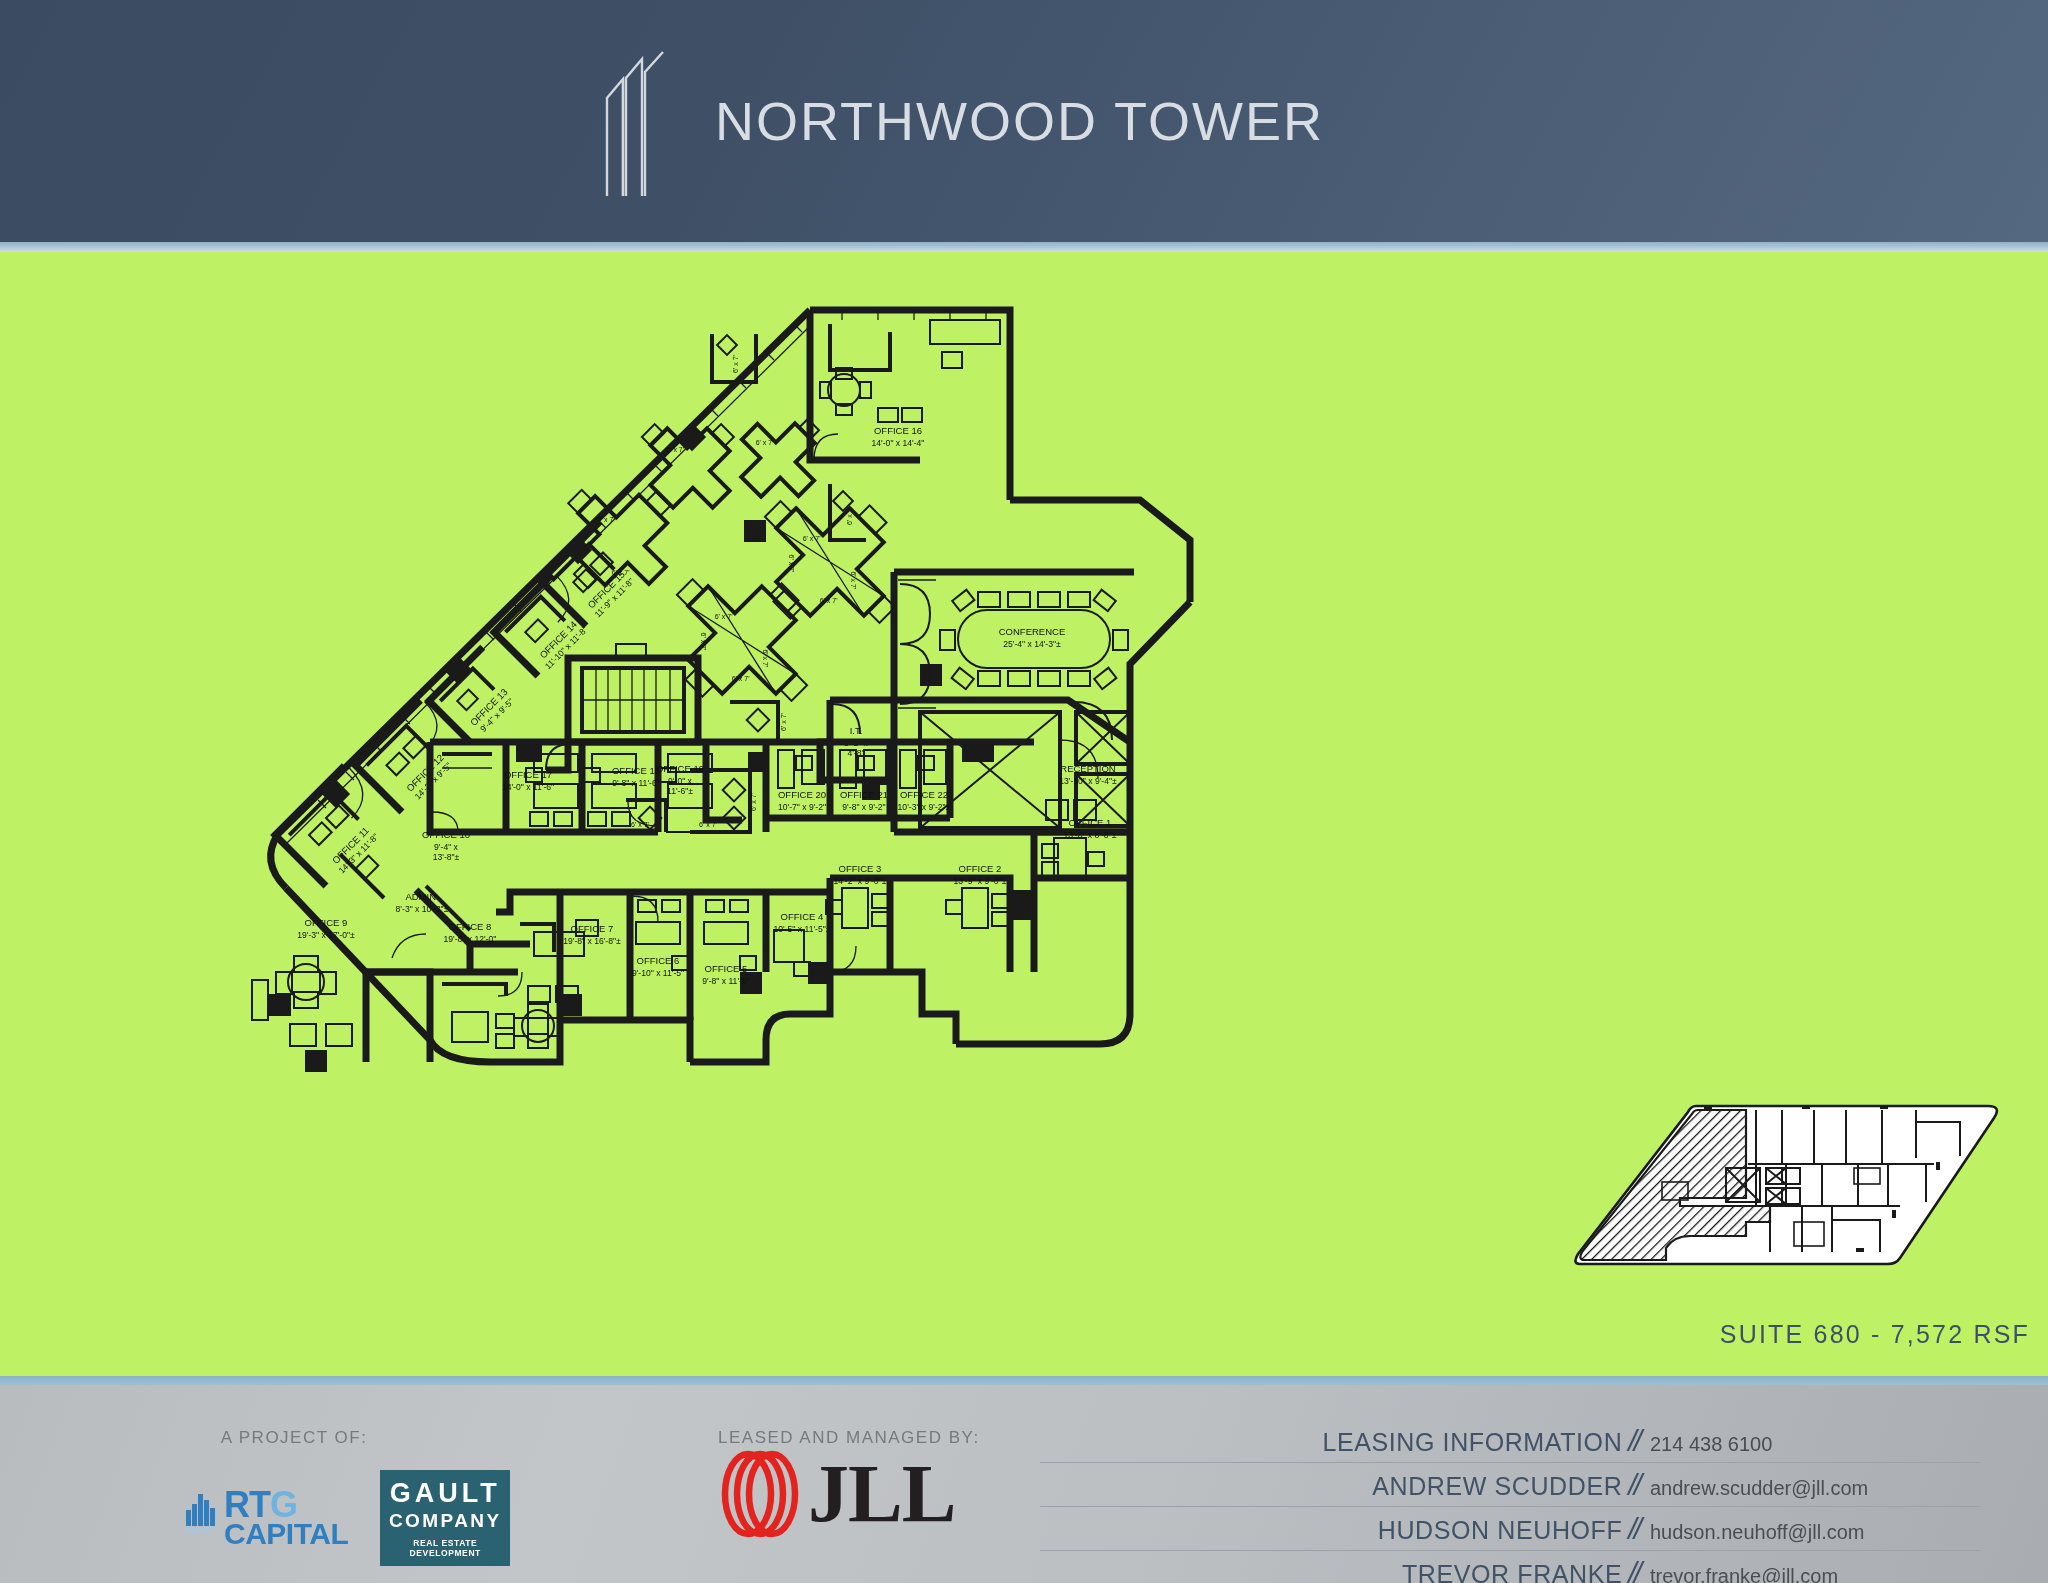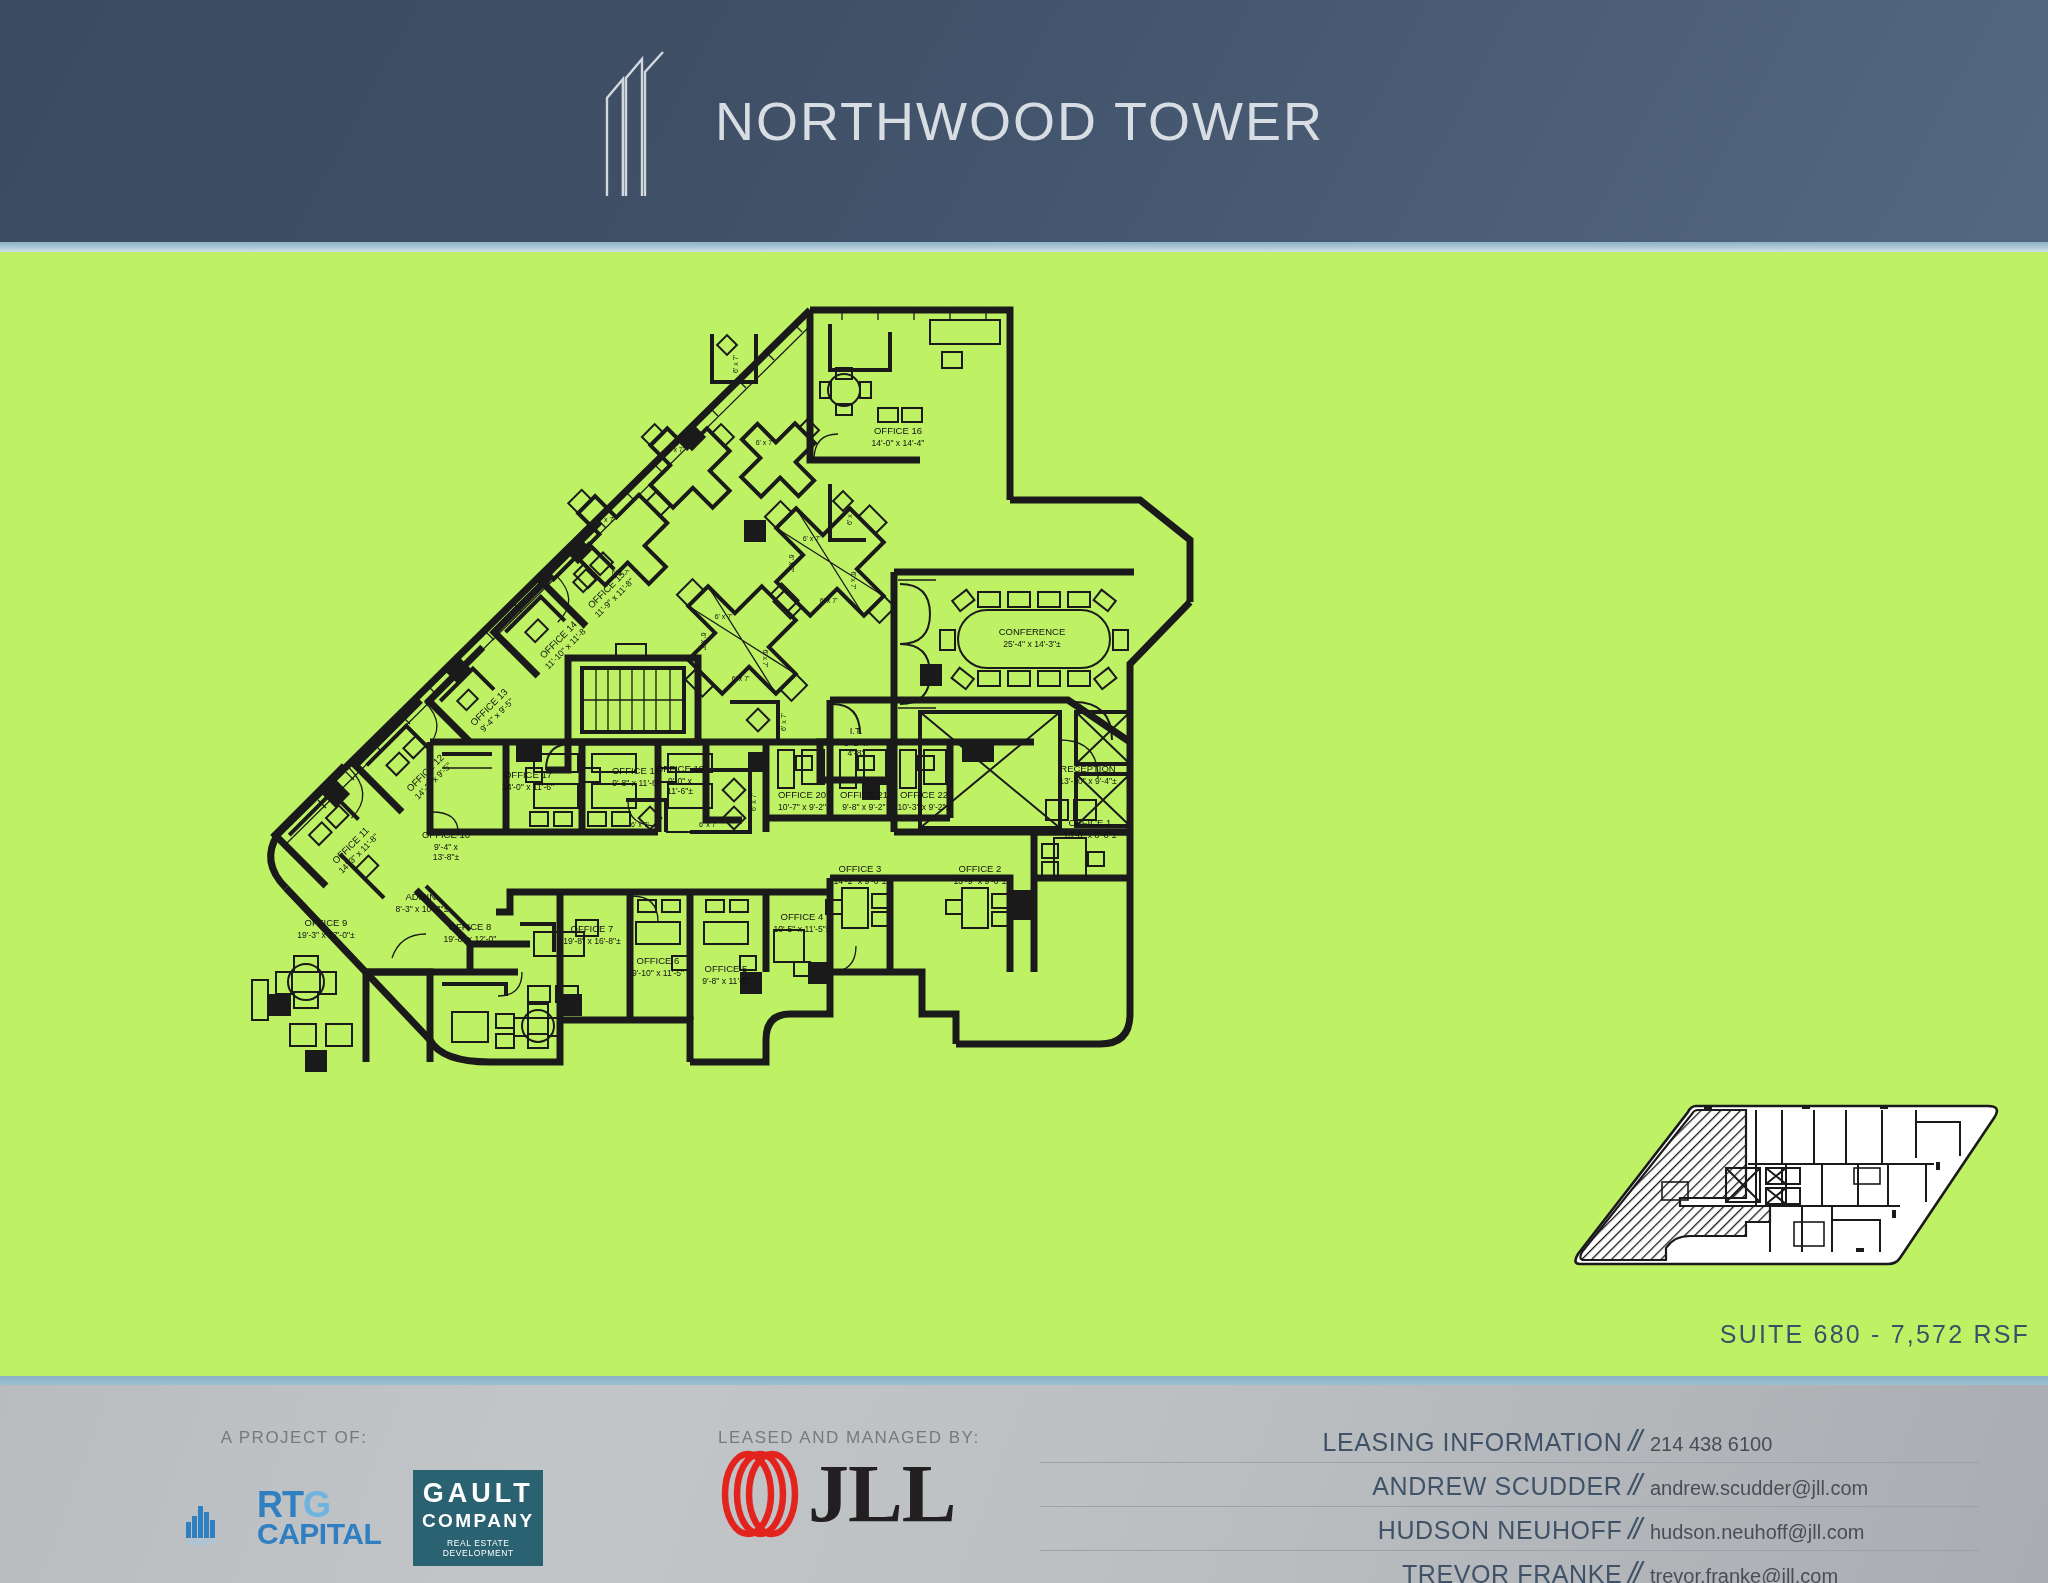--- a/index.html
+++ b/index.html
@@ -60,34 +60,34 @@
     background:linear-gradient(to bottom,#8bb4c9 0%,#9cc0d2 100%);
   }
   .foot-caption{
     font-size:17px; letter-spacing:1.5px; color:#77797c; white-space:nowrap;
   }
 
   
   #project-of{ position:absolute; left:186px; top:52px; width:380px; }
   #project-of .foot-caption{ text-align:center; width:216px; }
   #project-logos{ display:flex; align-items:center; margin-top:22px; gap:32px; }
-  #rtg-logo{ display:flex; align-items:flex-end;gap:33px; }
+  #rtg-logo{ display:flex; align-items:flex-start; }
   #rtg-bars{ width:34px; height:44px; margin-right:4px; }
   #rtg-text{ line-height:0.84; }
   #rtg-text .l1{ font-size:36px; font-weight:bold; color:#2f7fc1; letter-spacing:-1px; }
   #rtg-text .l1 .g{ color:#6fb3e0; }
   #rtg-text .l2{ font-size:30px; font-weight:bold; color:#2f7fc1; letter-spacing:-0.5px; }
   #gault-logo{
     background:#2b6272; width:130px; height:96px;
     display:flex; flex-direction:column; align-items:center; justify-content:center;
     color:#ffffff; text-align:center;
   }
   #gault-logo .g1{ font-size:27px; letter-spacing:4px; font-weight:bold; line-height:1.15; }
   #gault-logo .g2{ font-size:19px; letter-spacing:2.4px; font-weight:bold; line-height:1.3; }
-  #gault-logo .g3{ font-size:8.5px; letter-spacing:0.6px; font-weight:normal; margin-top:4px; }
+  #gault-logo .g3{ font-size:8.5px; letter-spacing:0.6px; font-weight:bold; margin-top:4px; }
 
   
   #leased-by{ position:absolute; left:718px; top:52px; }
   #leased-by .foot-caption{ text-align:left; }
   #jll-logo{ display:flex; align-items:center; margin-top:2px; }
   #jll-mark{ width:86px; height:88px; }
   #jll-word{
     font-family:"Liberation Serif", serif; font-size:82px; font-weight:bold;
     color:#231f20; letter-spacing:-1px; margin-left:4px; line-height:1;
   }

